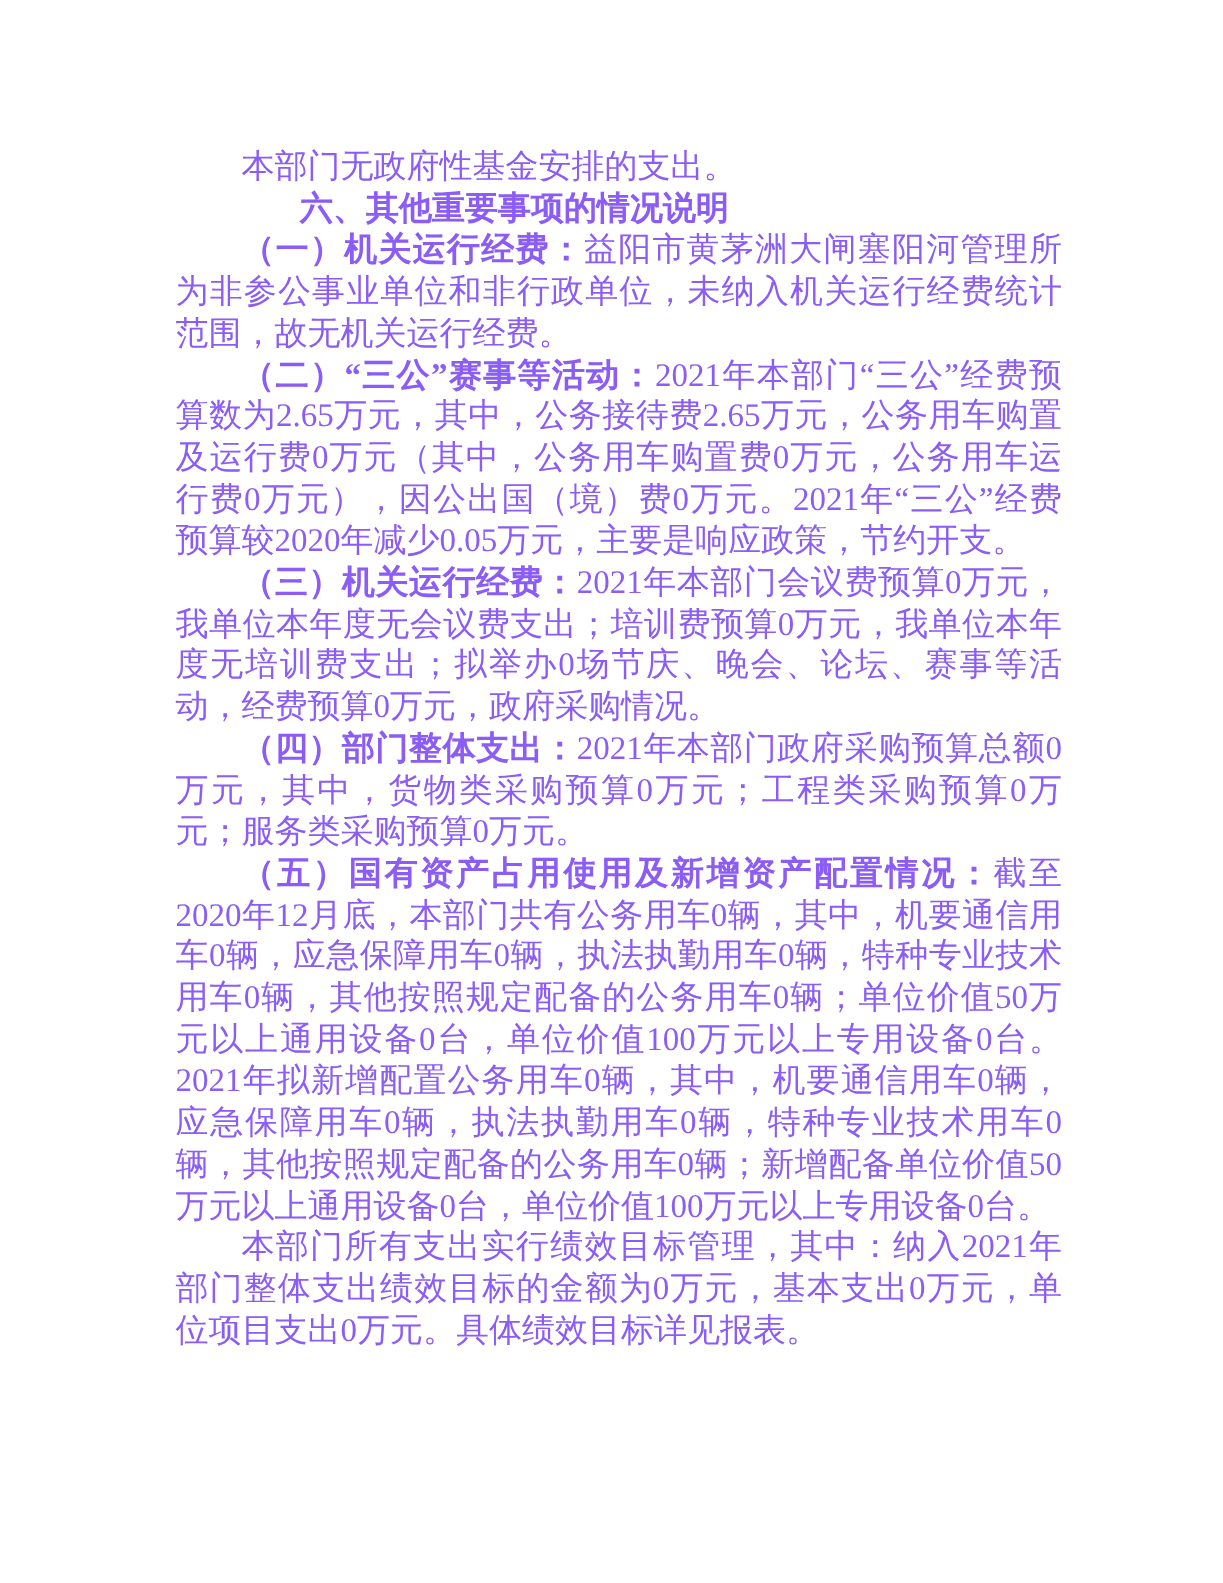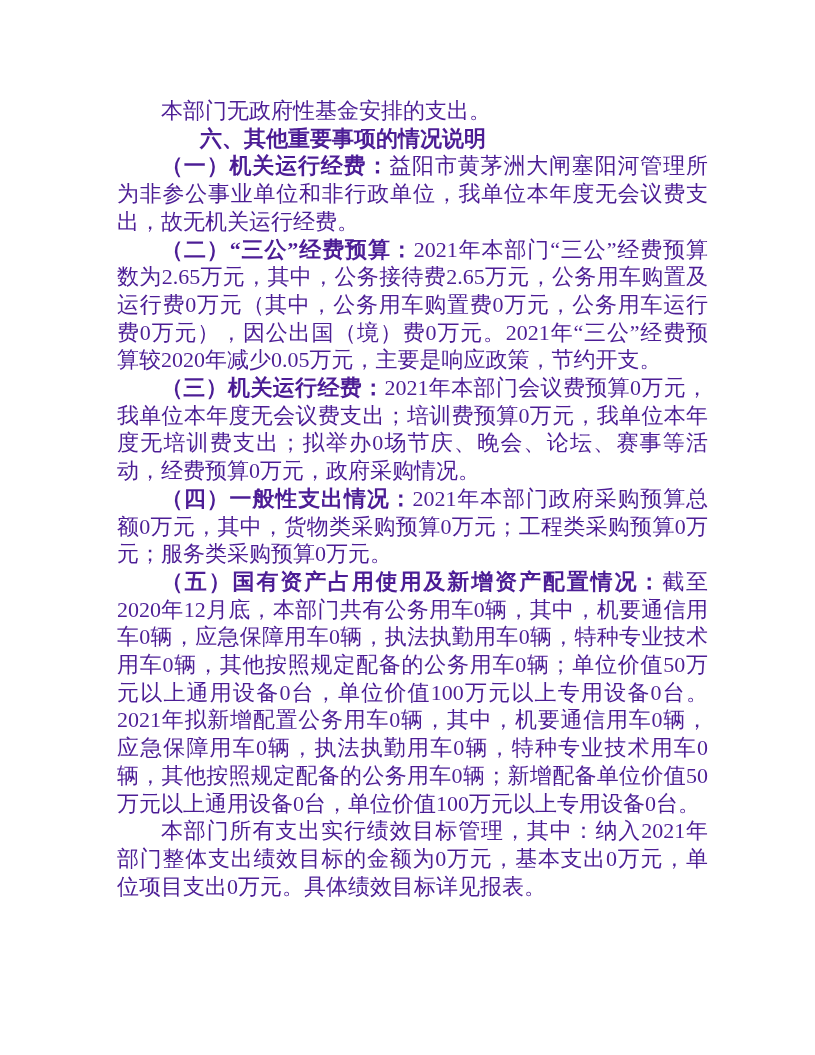--- a/index.html
+++ b/index.html
@@ -7,21 +7,21 @@
     padding: 0;
     background: #ffffff;
   }
   .page {
     position: relative;
     width: 815px;
     height: 1055px;
     background: #ffffff;
     overflow: hidden;
     font-family: "Liberation Serif", "DejaVu Serif", serif;
-    color: #4c1d95;
+    color: #8b5cf6;
   }
   .content {
     position: absolute;
     left: 117px;
     top: 97px;
     width: 591px;
     font-size: 22px;
     line-height: 27.7px;
     text-align: justify;
     letter-spacing: 0;
@@ -42,27 +42,27 @@
 </head>
 <body>
 
 <div class="page">
   <div class="content">
 
     <p class="para"><span class="lead"></span><span>本部门无政府性基金安排的支出。</span></p>
 
     <p class="para heading"><span class="lead">六、其他重要事项的情况说明</span><span></span></p>
 
-    <p class="para"><span class="lead">（一）机关运行经费：</span><span>益阳市黄茅洲大闸塞阳河管理所为非参公事业单位和非行政单位，我单位本年度无会议费支出，故无机关运行经费。</span></p>
+    <p class="para"><span class="lead">（一）机关运行经费：</span><span>益阳市黄茅洲大闸塞阳河管理所为非参公事业单位和非行政单位，未纳入机关运行经费统计范围，故无机关运行经费。</span></p>
 
-    <p class="para"><span class="lead">（二）“三公”经费预算：</span><span>2021年本部门“三公”经费预算数为2.65万元，其中，公务接待费2.65万元，公务用车购置及运行费0万元（其中，公务用车购置费0万元，公务用车运行费0万元），因公出国（境）费0万元。2021年“三公”经费预算较2020年减少0.05万元，主要是响应政策，节约开支。</span></p>
+    <p class="para"><span class="lead">（二）“三公”赛事等活动：</span><span>2021年本部门“三公”经费预算数为2.65万元，其中，公务接待费2.65万元，公务用车购置及运行费0万元（其中，公务用车购置费0万元，公务用车运行费0万元），因公出国（境）费0万元。2021年“三公”经费预算较2020年减少0.05万元，主要是响应政策，节约开支。</span></p>
 
     <p class="para"><span class="lead">（三）机关运行经费：</span><span>2021年本部门会议费预算0万元，我单位本年度无会议费支出；培训费预算0万元，我单位本年度无培训费支出；拟举办0场节庆、晚会、论坛、赛事等活动，经费预算0万元，政府采购情况。</span></p>
 
-    <p class="para"><span class="lead">（四）一般性支出情况：</span><span>2021年本部门政府采购预算总额0万元，其中，货物类采购预算0万元；工程类采购预算0万元；服务类采购预算0万元。</span></p>
+    <p class="para"><span class="lead">（四）部门整体支出：</span><span>2021年本部门政府采购预算总额0万元，其中，货物类采购预算0万元；工程类采购预算0万元；服务类采购预算0万元。</span></p>
 
     <p class="para"><span class="lead">（五）国有资产占用使用及新增资产配置情况：</span><span>截至2020年12月底，本部门共有公务用车0辆，其中，机要通信用车0辆，应急保障用车0辆，执法执勤用车0辆，特种专业技术用车0辆，其他按照规定配备的公务用车0辆；单位价值50万元以上通用设备0台，单位价值100万元以上专用设备0台。2021年拟新增配置公务用车0辆，其中，机要通信用车0辆，应急保障用车0辆，执法执勤用车0辆，特种专业技术用车0辆，其他按照规定配备的公务用车0辆；新增配备单位价值50万元以上通用设备0台，单位价值100万元以上专用设备0台。</span></p>
 
 
     <p class="para"><span class="lead"></span><span>本部门所有支出实行绩效目标管理，其中：纳入2021年部门整体支出绩效目标的金额为0万元，基本支出0万元，单位项目支出0万元。具体绩效目标详见报表。</span></p>
 
   </div>
 </div>
 
 </body></html>

